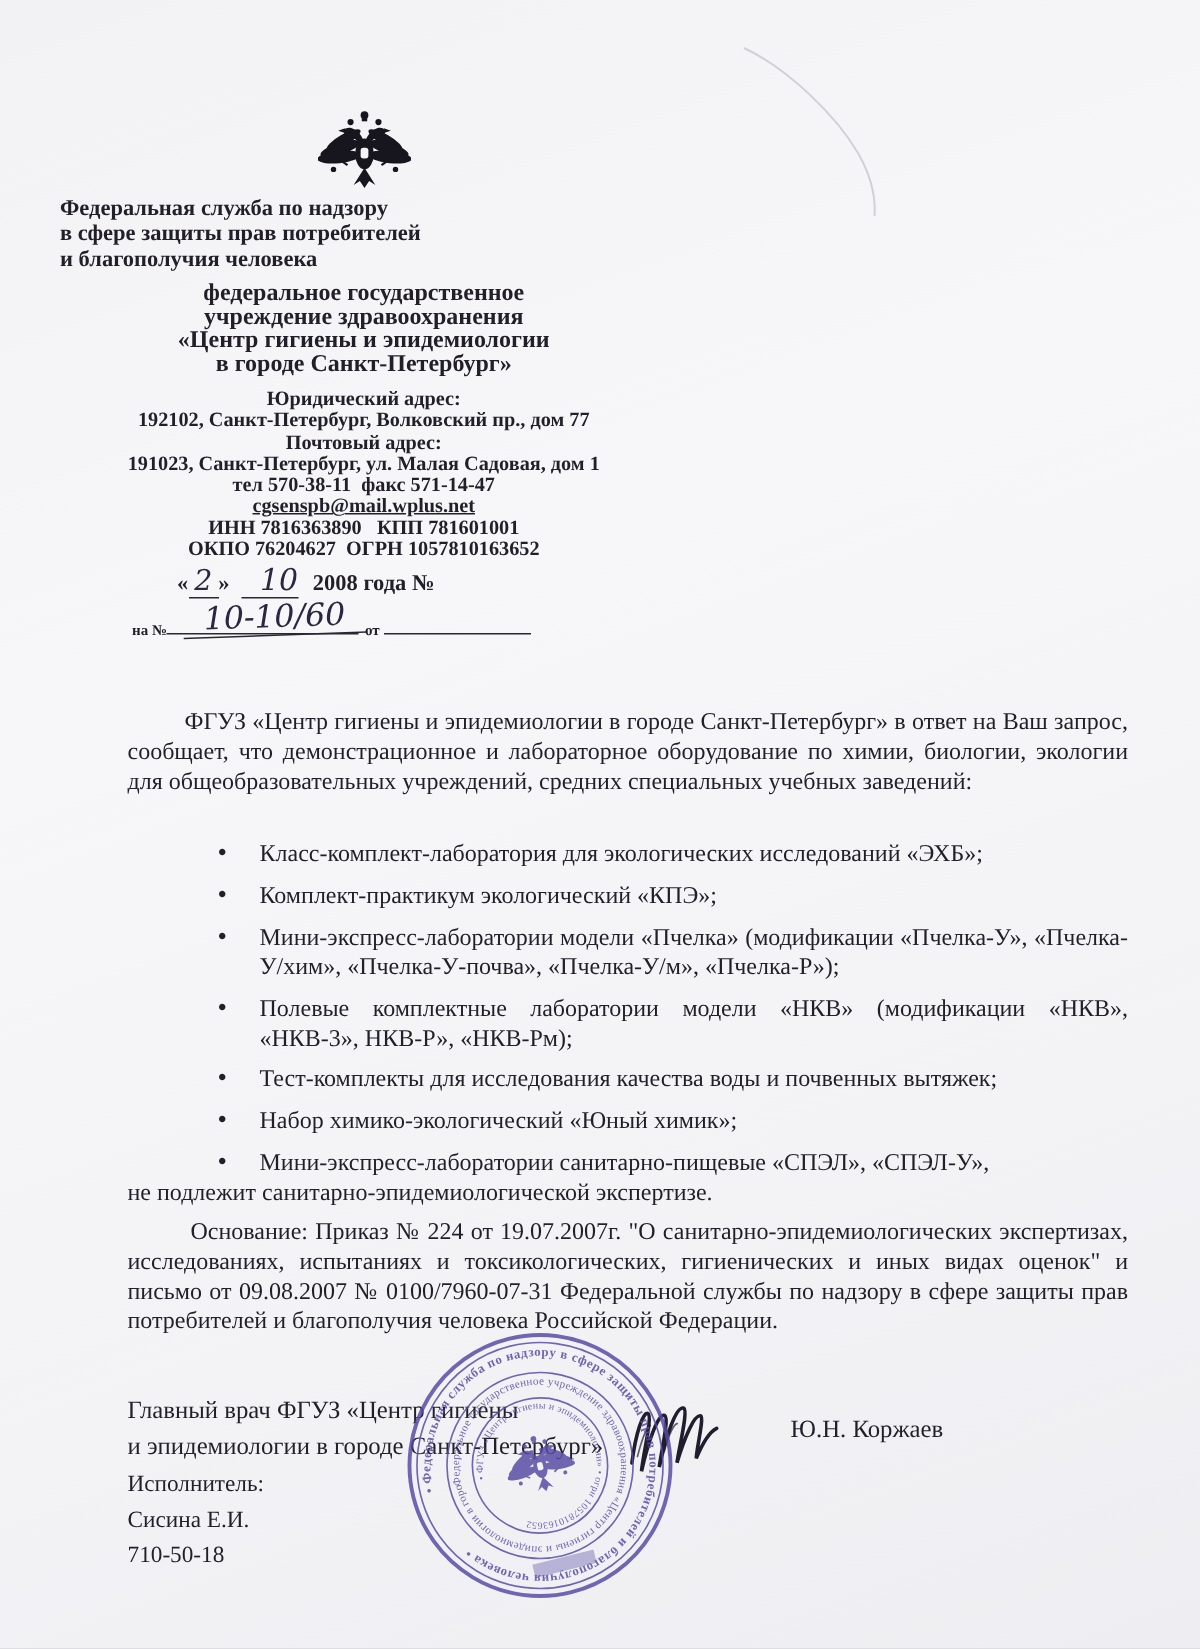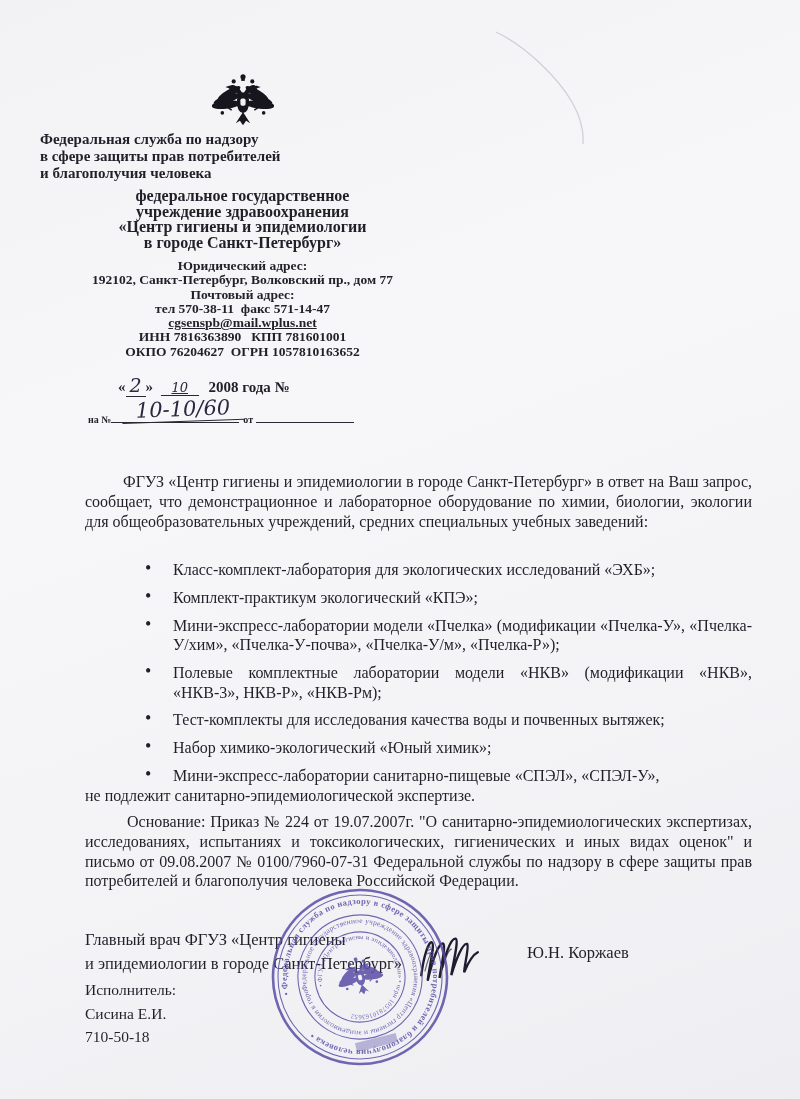--- a/index.html
+++ b/index.html
@@ -92,29 +92,30 @@
     <div>федеральное государственное</div>
     <div>учреждение здравоохранения</div>
     <div>«Центр гигиены и эпидемиологии</div>
     <div>в городе Санкт-Петербург»</div>
   </div>
 
   <div class="abs lh-address">
     <div>Юридический адрес:</div>
     <div>192102, Санкт-Петербург, Волковский пр., дом 77</div>
     <div>Почтовый адрес:</div>
+    <div>191023, Санкт-Петербург, ул. Малая Садовая, дом 1</div>
     <div>тел 570-38-11&nbsp; факс 571-14-47</div>
     <div class="email-line">cgsenspb@mail.wplus.net</div>
     <div>ИНН 7816363890&nbsp;&nbsp;&nbsp;КПП 781601001</div>
     <div>ОКПО 76204627&nbsp;&nbsp;ОГРН 1057810163652</div>
   </div>
 
   <div class="abs date-row">
     <span>«</span><span class="hw uline" style="font-size:19px; min-width:20px; text-align:center;">2</span><span>»</span>
-    <span class="hw uline" style="font-size:13px; min-width:38px; text-align:center; margin-left:4px;text-decoration:underline;">10</span>
+    <span class="hw uline" style="font-size:20px; min-width:38px; text-align:right; margin-left:4px;">10</span>
     <span style="margin-left:6px;">2008 года №</span>
     <span class="hw uline" style="font-size:21px; min-width:122px; text-align:center; margin-left:4px; transform:rotate(-2deg);">10-10/60</span>
   </div>
 
   <div class="abs reply-row">
     <span>на №</span><span class="uline" style="width:128px; height:15px;"></span><span style="margin-left:4px;">от</span> <span class="uline" style="width:98px; height:15px;"></span>
   </div>
 
 
   <div class="abs body-block intro">ФГУЗ «Центр гигиены и эпидемиологии в городе Санкт-Петербург» в ответ на Ваш запрос, сообщает, что демонстрационное и лабораторное оборудование по химии, биологии, экологии для общеобразовательных учреждений, средних специальных учебных заведений:</div>

